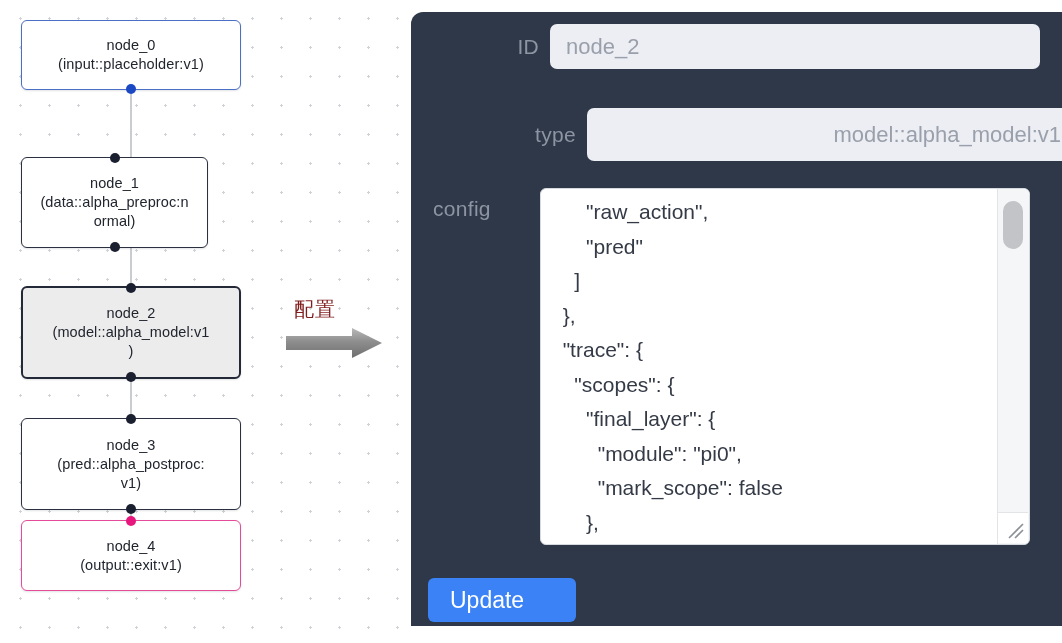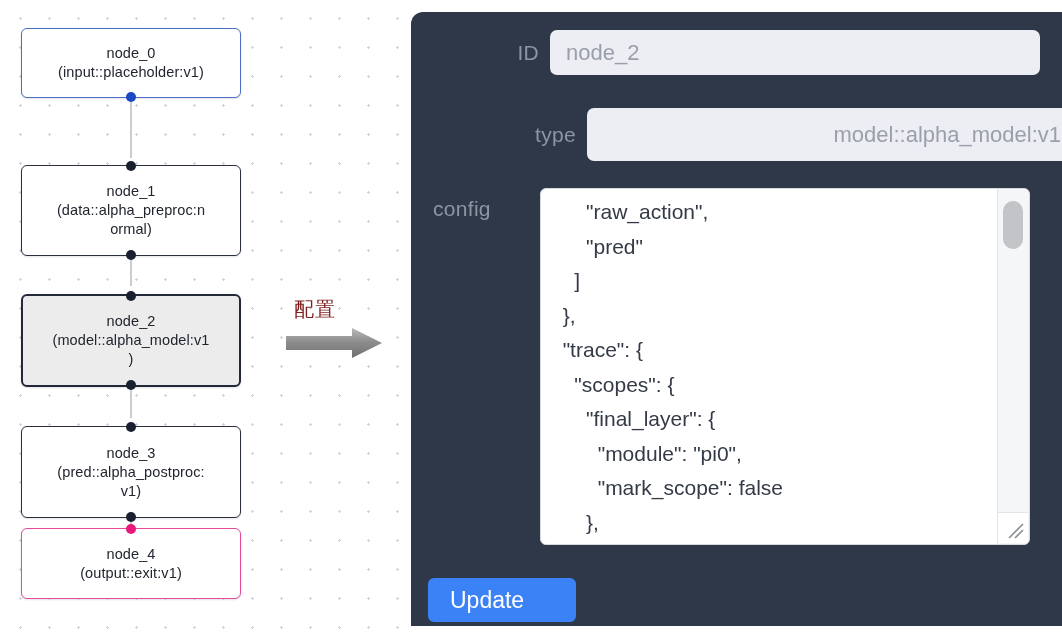--- a/index.html
+++ b/index.html
@@ -36,21 +36,20 @@
     border:1.6px solid #2b3040;
     border-radius:6px;
     display:flex;align-items:center;justify-content:center;
     text-align:center;
     color:#21252e;
     font-size:14.5px;
     line-height:19px;
     letter-spacing:.1px;
     padding:4px 8px;
     box-shadow:0 1px 2px rgba(20,25,40,.12);
-    margin-top:8px;
   }
   .node .nlabel{display:block;white-space:pre-line;}
   .node.blue{border-color:#4a6fc4;border-width:1.4px;}
   .node.pink{border-color:#e44b98;border-width:1.6px;}
   .node.selected{background:#ececec;border-color:#242938;border-width:2.2px;}
 
   .handle{
     position:absolute;
     width:10px;height:10px;border-radius:50%;
     background:#1b2030;
@@ -93,21 +92,21 @@
     box-sizing:border-box;
     background:#eceef4;
     border:none;border-radius:7px;
     color:#9aa0ab;
     font-size:22px;
     font-family:"Liberation Sans","DejaVu Sans",sans-serif;
     padding:0 16px;
     outline:none;
   }
 
-  #row-id{left:0;top:18px;width:651px;}
+  #row-id{left:0;top:12px;width:651px;}
   #row-id .field-label{width:118px;margin-left:10px;}
   #id-input{width:490px;height:45px;margin-left:11px;}
 
   #row-type{left:0;top:96px;width:651px;padding-left:37px;}
   #row-type .field-label{width:118px;margin-left:10px;}
   #type-input{width:490px;height:53px;margin-left:11px;text-align:right;}
 
   #config-label{
     position:absolute;left:22px;top:185px;width:118px;
     color:#8d95a3;font-size:21px;letter-spacing:.3px;
@@ -173,21 +172,21 @@
   <div class="edge" style="top:247px;height:39px;"></div>
   <div class="edge" style="top:378px;height:40px;"></div>
   <div class="edge" style="top:510px;height:40px;"></div>
 
   <div class="node blue" style="left:21px;top:20px;width:220px;height:70px;">
     <span class="nlabel">node_0
 (input::placeholder:v1)</span>
     <span class="handle bot blue"></span>
   </div>
 
-  <div class="node" style="left:21px;top:157px;width:220px;height:91px;">
+  <div class="node" style="left:21px;top:157px;width:187px;height:91px;">
     <span class="nlabel">node_1
 (data::alpha_preproc:n
 ormal)</span>
     <span class="handle top"></span>
     <span class="handle bot"></span>
   </div>
 
   <div class="node selected" style="left:21px;top:286px;width:220px;height:93px;">
     <span class="nlabel">node_2
 (model::alpha_model:v1

